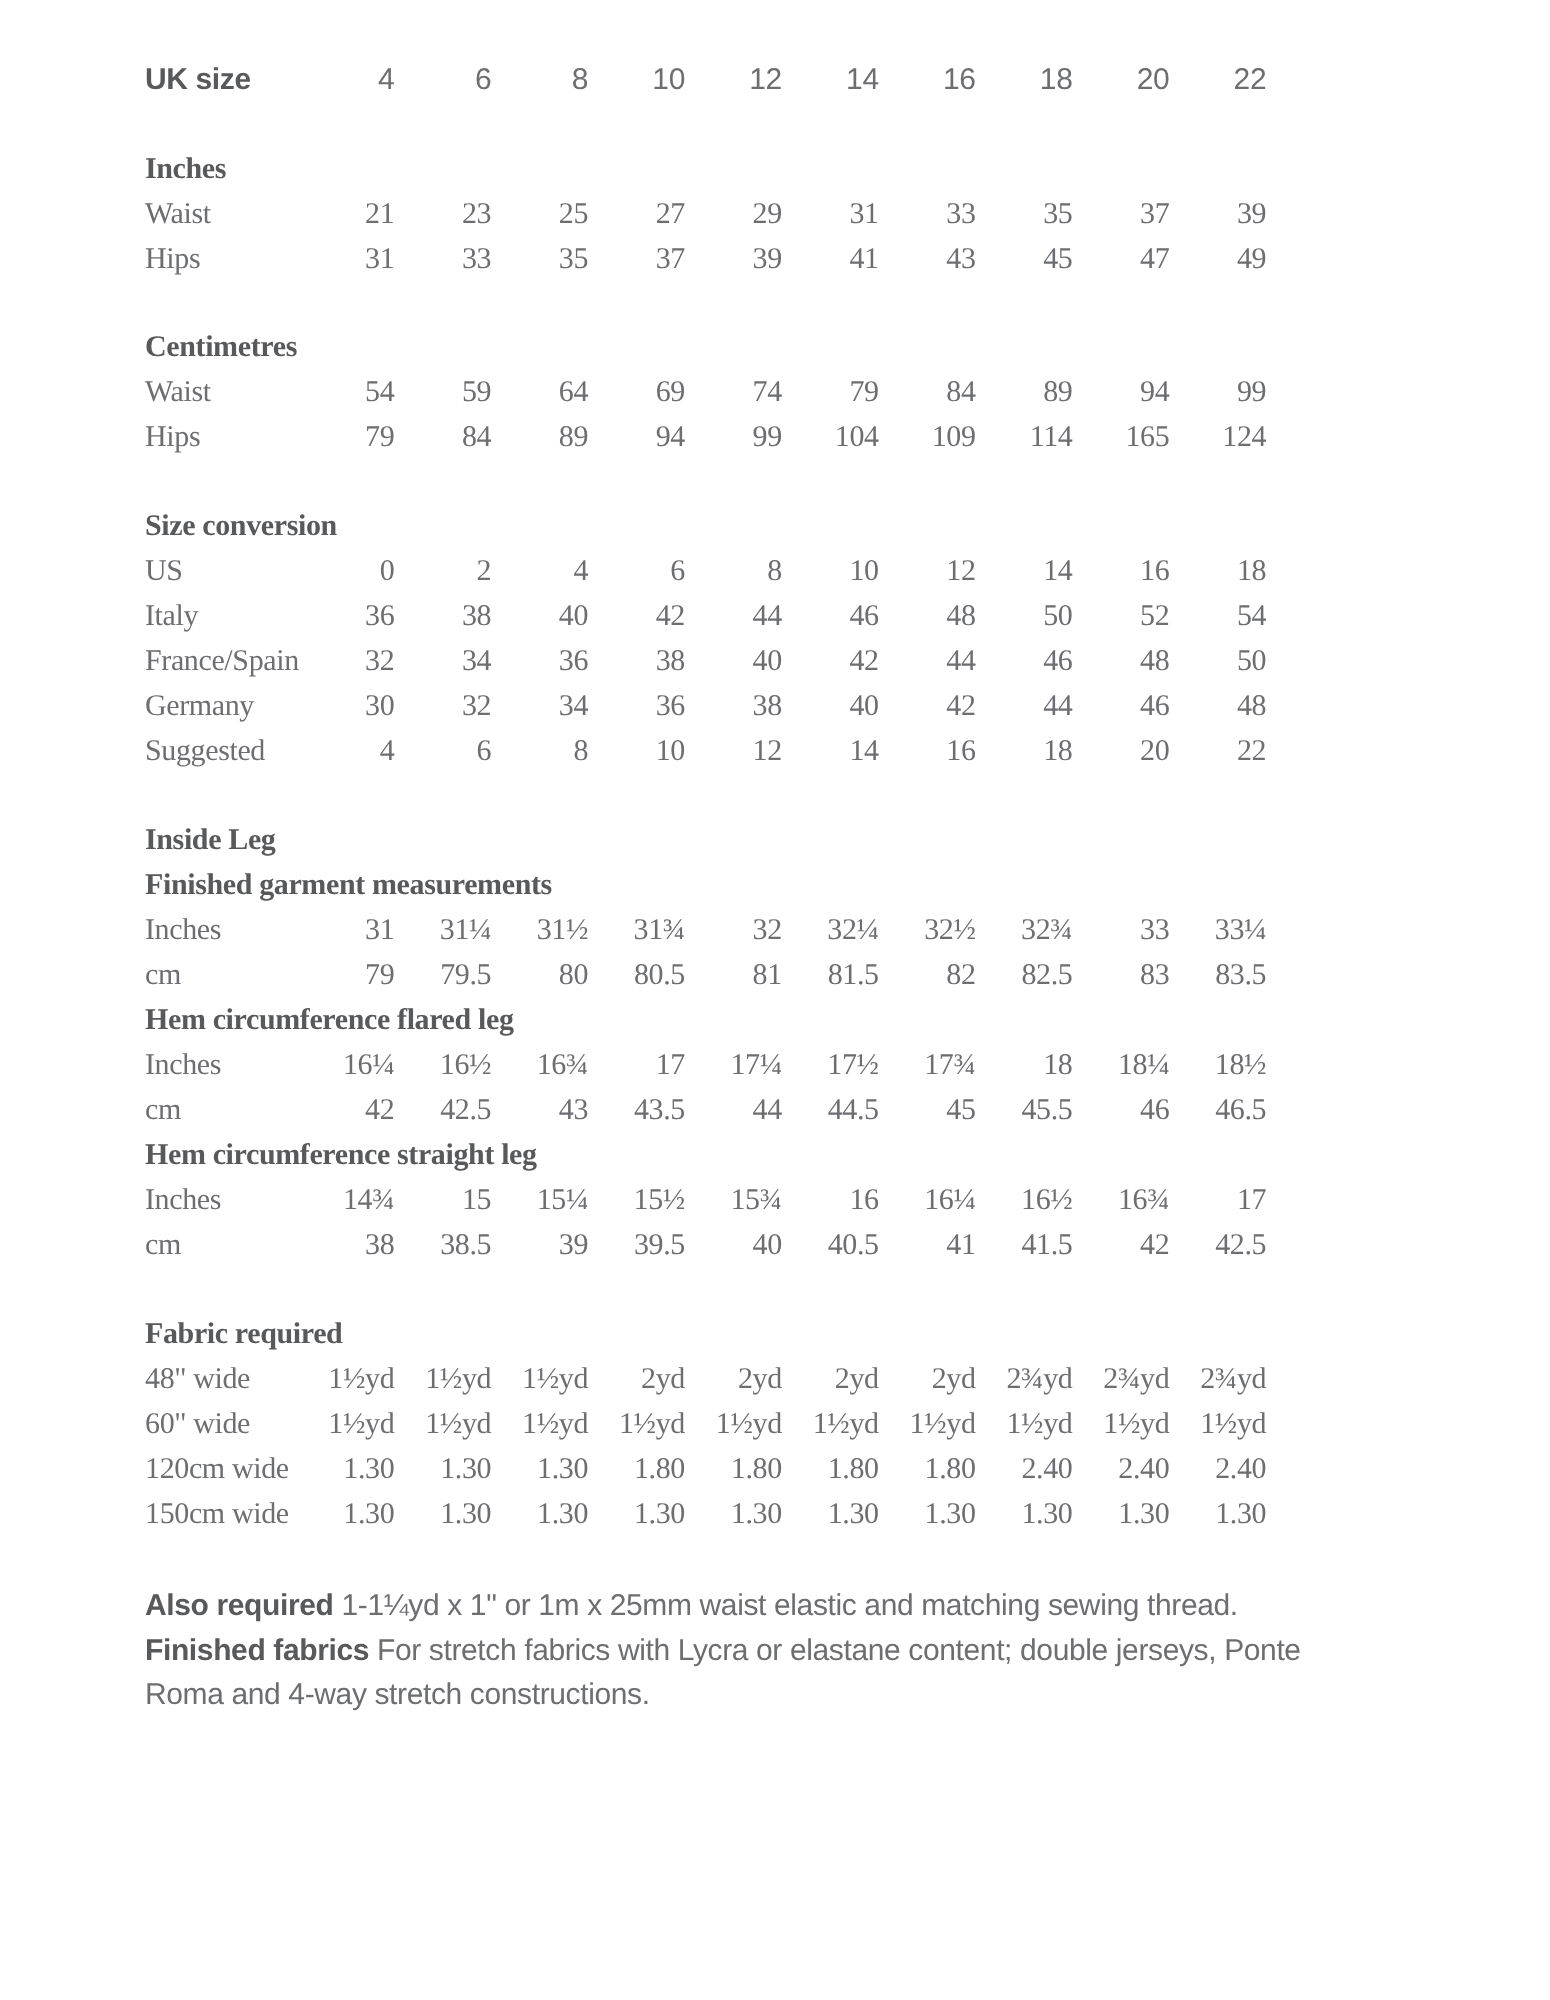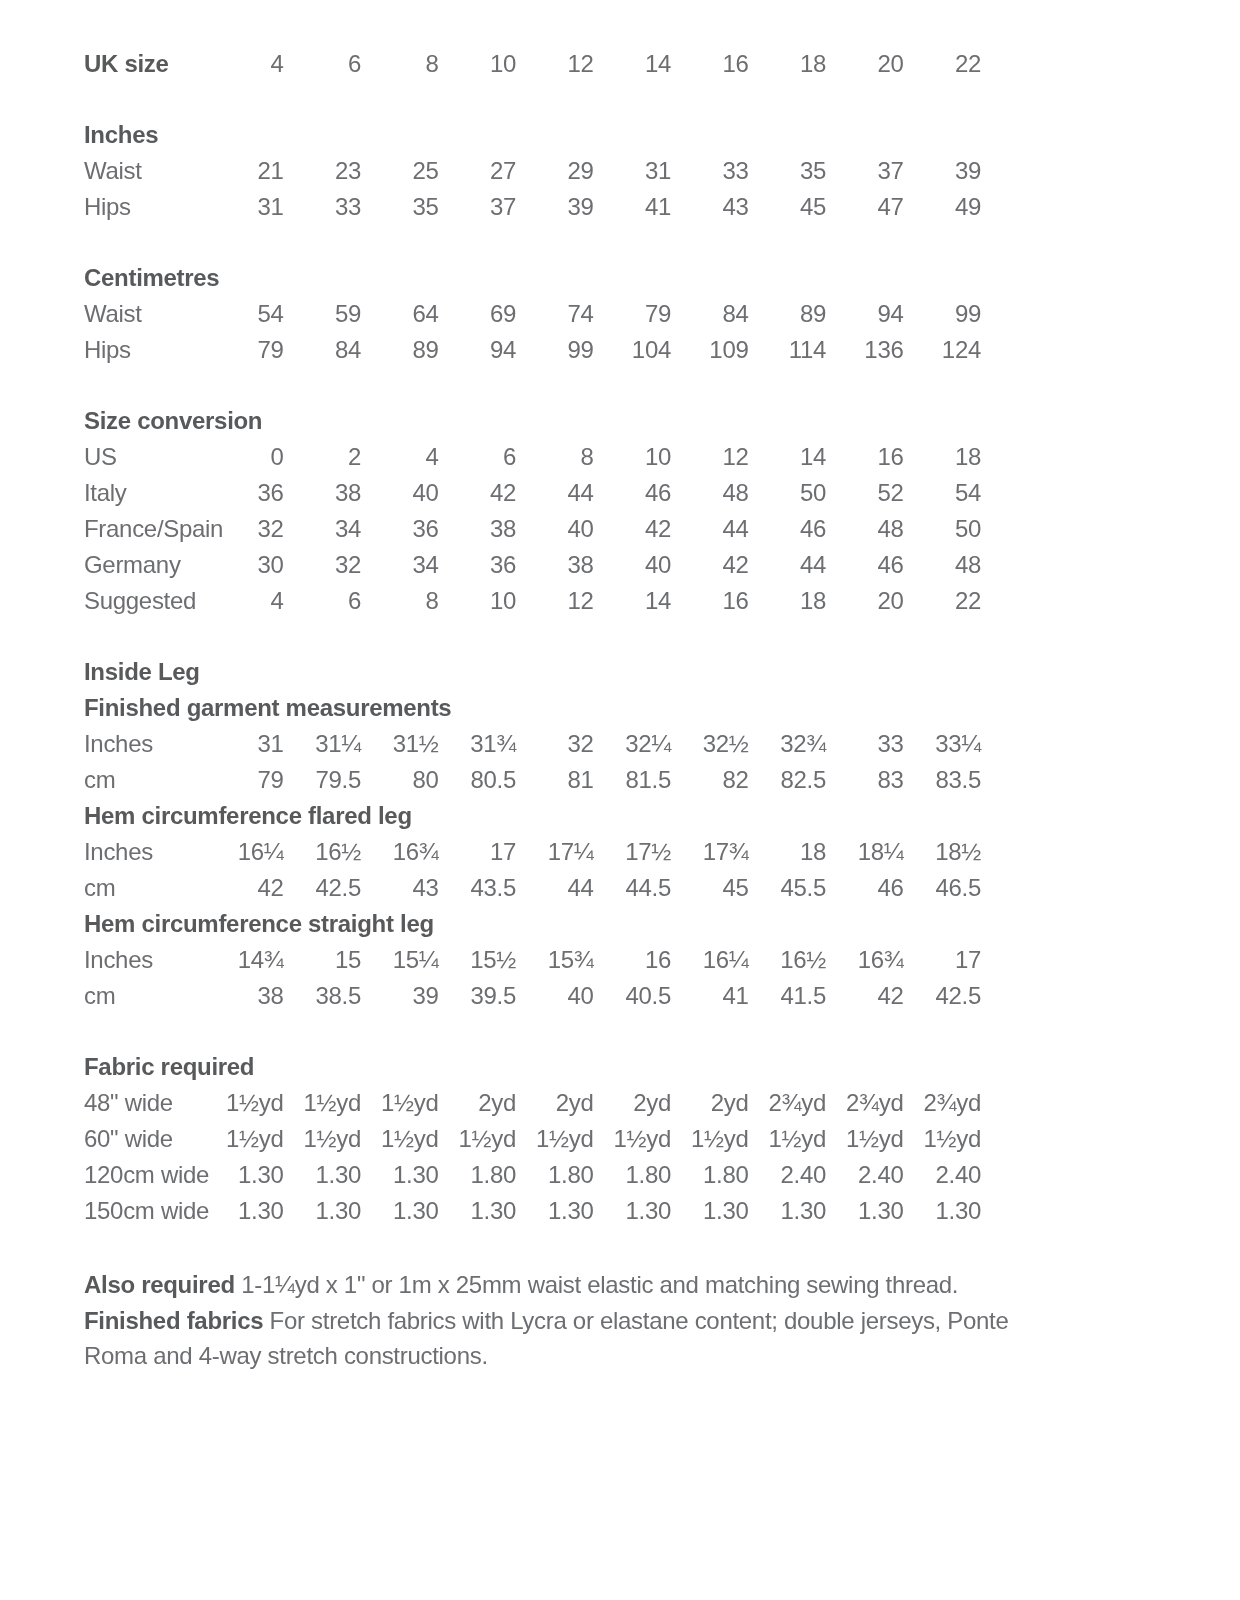--- a/index.html
+++ b/index.html
@@ -15,33 +15,33 @@
   }
   body {
     width: 1240px;
     height: 1600px;
     font-family: "Liberation Sans", sans-serif;
     font-size: 24px;
     letter-spacing: -0.3px;
     overflow: hidden;
   }
   .page {
-    padding: 46px 60px 0 84px;
+    padding: 46px 60px 0 116px;
     width: 1240px;
     height: 1572px;
   }
   .table-wrap { width: 910px; }
   .row {
     display: flex;
     height: 36px;
     line-height: 36px;
     align-items: baseline;
     white-space: nowrap;
   }
-  .section { margin-top: 35px; }
+  .section { margin-top: 35px; font-family: Liberation Serif, serif; }
   .label-cell {
     width: 122px;
     flex: none;
     white-space: nowrap;
     overflow: visible;
   }
   .value-cell {
     width: 77.5px;
     flex: none;
     text-align: right;
@@ -136,21 +136,21 @@
         <div class="row">
           <div class="label-cell body-text">Hips</div>
           <div class="value-cell body-text">79</div>
           <div class="value-cell body-text">84</div>
           <div class="value-cell body-text">89</div>
           <div class="value-cell body-text">94</div>
           <div class="value-cell body-text">99</div>
           <div class="value-cell body-text">104</div>
           <div class="value-cell body-text">109</div>
           <div class="value-cell body-text">114</div>
-          <div class="value-cell body-text">136</div>
+          <div class="value-cell body-text">165</div>
           <div class="value-cell body-text">124</div>
         </div>
       </div>
       <div class="section">
         <div class="heading-row">Size conversion</div>
         <div class="row">
           <div class="label-cell body-text">US</div>
           <div class="value-cell body-text">0</div>
           <div class="value-cell body-text">2</div>
           <div class="value-cell body-text">4</div>

